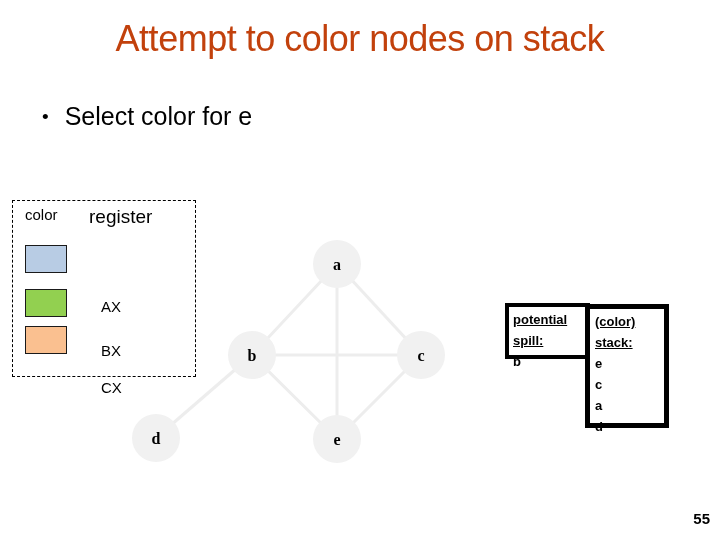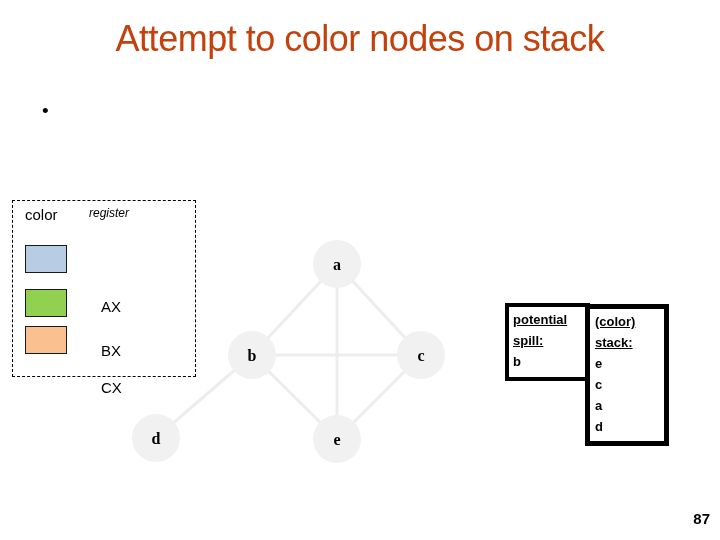--- a/index.html
+++ b/index.html
@@ -38,21 +38,21 @@
 
   
   .legend-box {
     position: absolute;
     left: 12px; top: 200px;
     width: 184px; height: 177px;
     border: 1px dashed #000;
     background: transparent;
   }
   .legend-header-col1 { position: absolute; left: 12px; top: 5px; font-size: 15px; }
-  .legend-header-col2 { position: absolute; left: 76px; top: 5px; font-size: 12px; font-style: italic; }
+  .legend-header-col2 { position: absolute; left: 76px; top: 5px; font-size: 19px; }
   .legend-swatch {
     position: absolute;
     left: 12px;
     width: 42px; height: 28px;
     border: 1px solid #1a1a1a;
   }
   .legend-label {
     position: absolute;
     left: 88px;
     font-size: 15px;
@@ -73,32 +73,32 @@
     font-family: "Liberation Serif", serif;
     font-weight: bold;
     font-size: 16px;
     fill: #000;
   }
 
   
   .spill-box {
     position: absolute;
     left: 505px; top: 303px;
-    width: 85px; height: 78px;
+    width: 85px; height: 56px;
     border: 4px solid #000;
     background: #fff;
     padding: 2px 4px;
     font-size: 13px;
     font-weight: bold;
     line-height: 21px;
   }
   .stack-box {
     position: absolute;
     left: 585px; top: 304px;
-    width: 84px; height: 142px;
+    width: 84px; height: 124px;
     border: 5px solid #000;
     background: #fff;
     padding: 2px 5px;
     font-size: 13px;
     font-weight: bold;
     line-height: 21px;
   }
   .box-title { text-decoration: underline; }
 
   .page-number {
@@ -108,20 +108,21 @@
     font-weight: bold;
   }
 </style>
 </head>
 <body>
 
 <div class="slide-title">Attempt to color nodes on stack</div>
 
 <div class="bullet-line">
   <span class="bullet-dot">•</span>
+  <span>Select color for e</span>
 </div>
 
 <svg id="graph-svg" viewBox="0 0 720 540" xmlns="http://www.w3.org/2000/svg">
     <line x1="337" y1="264" x2="252" y2="355" stroke="#ededed" stroke-width="3"></line>
     <line x1="337" y1="264" x2="421" y2="355" stroke="#ededed" stroke-width="3"></line>
     <line x1="337" y1="264" x2="337" y2="439" stroke="#ededed" stroke-width="3"></line>
     <line x1="252" y1="355" x2="421" y2="355" stroke="#ededed" stroke-width="3"></line>
     <line x1="252" y1="355" x2="337" y2="439" stroke="#ededed" stroke-width="3"></line>
     <line x1="421" y1="355" x2="337" y2="439" stroke="#ededed" stroke-width="3"></line>
     <line x1="252" y1="355" x2="156" y2="438" stroke="#ededed" stroke-width="3"></line>
@@ -157,13 +158,13 @@
 </div>
 
 <div class="stack-box">
   <span class="box-title">(color) stack:</span>
   <div>e</div>
   <div>c</div>
   <div>a</div>
   <div>d</div>
 </div>
 
-<div class="page-number">87</div>
+<div class="page-number">55</div>
 
 </body></html>

